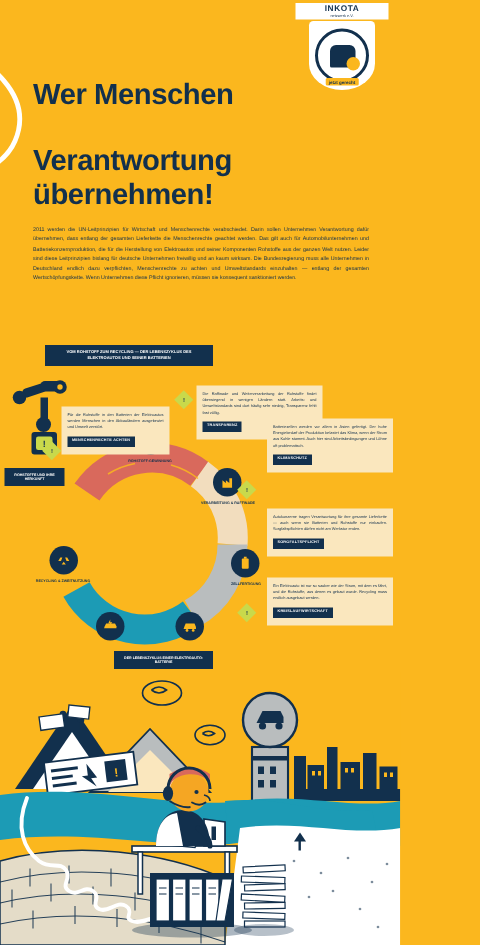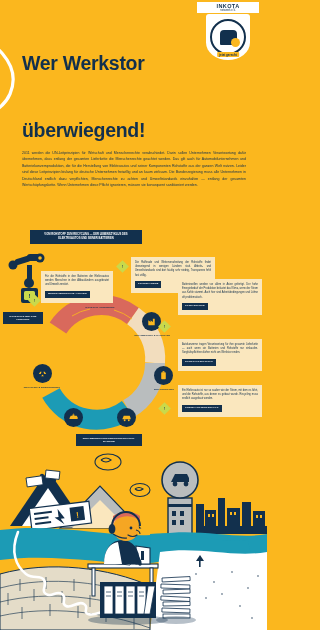--- a/index.html
+++ b/index.html
@@ -141,24 +141,24 @@
     <div class="logo-shield">
       <div class="shield-inner">
         <div class="shield-core"></div>
       </div>
       <div class="logo-tagline">jetzt gerecht</div>
     </div>
     <span class="sr-only">PUBLIC EYE AWARD</span>
   </div>
 
   <h1 class="headline">
-    <span>Wer Werkstor</span><br>
+    <span>Wer Menschen</span><br>
     <br>
-    <br>
-    <span>überwiegend!</span>
+    <span>Verantwortung</span><br>
+    <span>übernehmen!</span>
   </h1>
 
   <p class="intro">2011 werden die UN-Leitprinzipien für Wirtschaft und Menschenrechte verabschiedet. Darin sollen Unternehmen Verantwortung dafür übernehmen, dass entlang der gesamten Lieferkette die Menschenrechte geachtet werden. Das gilt auch für Automobilunternehmen und Batteriekonzernproduktion, die für die Herstellung von Elektroautos und seiner Komponenten Rohstoffe aus der ganzen Welt nutzen. Leider sind diese Leitprinzipien bislang für deutsche Unternehmen freiwillig und an kaum wirksam. Die Bundesregierung muss alle Unternehmen in Deutschland endlich dazu verpflichten, Menschenrechte zu achten und Umweltstandards einzuhalten — entlang der gesamten Wertschöpfungskette. Wenn Unternehmen diese Pflicht ignorieren, müssen sie konsequent sanktioniert werden.</p>
 
   <div class="info">
 
     <div class="band-header">VOM ROHSTOFF ZUM RECYCLING — DER LEBENSZYKLUS DES ELEKTROAUTOS UND SEINER BATTERIEN</div>
 
     <svg class="robot" viewBox="0 0 46 56">
       <g fill="#12304d">

